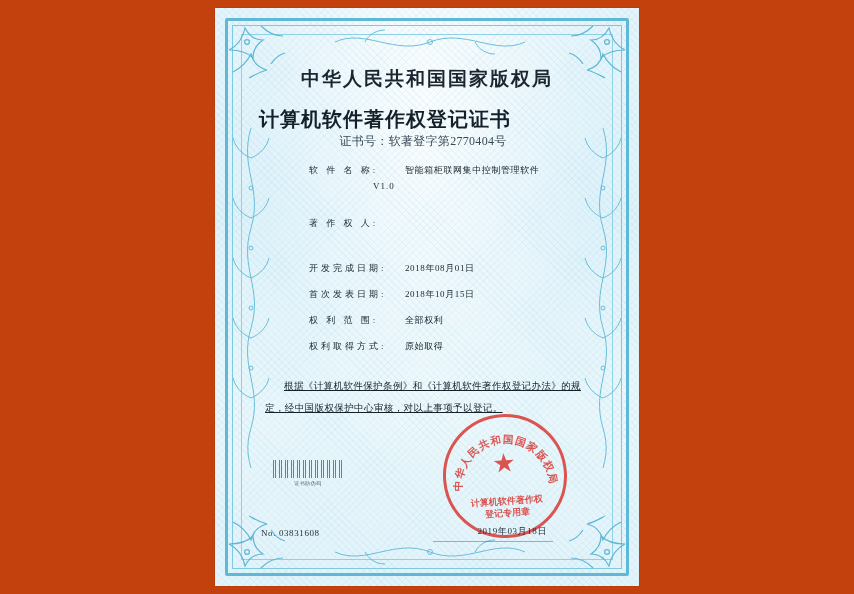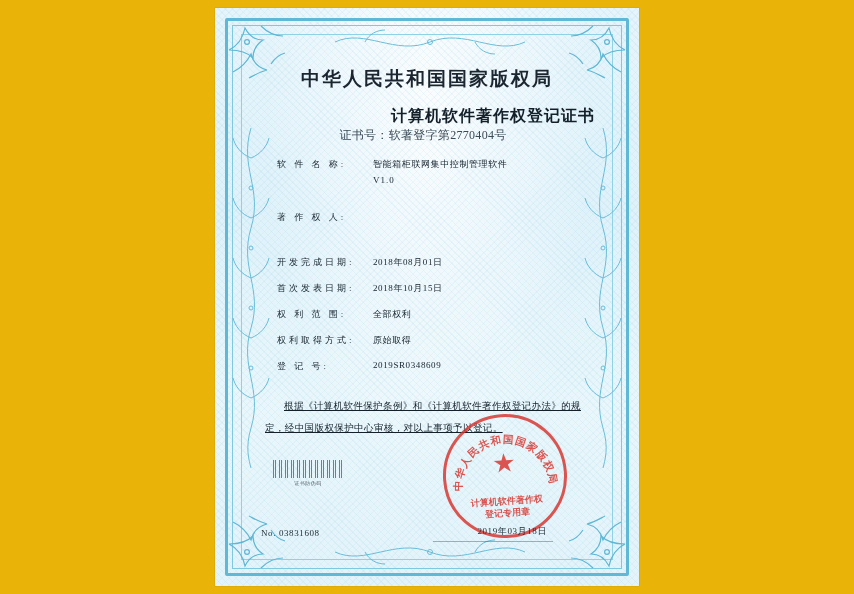--- a/index.html
+++ b/index.html
@@ -2,21 +2,21 @@
 <html><head>
 <meta charset="utf-8">
 <style>
   html,body{margin:0;padding:0;}
   body{
     width:854px;height:594px;background:#ffffff;
     font-family:"Liberation Serif", serif;
     overflow:hidden;
   }
   .page{
-    position:relative;width:854px;height:594px;background:#eab308;
+    position:relative;width:854px;height:594px;background:#c2410c;
   }
   
   .cert{
     position:absolute;left:215px;top:8px;width:424px;height:578px;
     background:#e8f6fb;
     background-image:
       radial-gradient(ellipse at 50% 18%, rgba(255,255,255,.85) 0%, rgba(255,255,255,0) 55%),
       linear-gradient(180deg,#e6f5fb 0%,#dff2fa 35%,#e9f7fb 70%,#e2f3fa 100%);
     box-shadow:0 0 1px rgba(0,0,0,.25);
     overflow:hidden;
@@ -60,29 +60,29 @@
   .v-top{left:120px;top:14px;width:190px;height:40px;}
   .v-bot{left:120px;bottom:14px;width:190px;height:40px;transform:scaleY(-1);}
 
   
   .content{position:absolute;left:44px;top:46px;right:44px;bottom:40px;}
   .title1{
     text-align:center;font-size:19px;letter-spacing:2px;color:#1b2630;
     font-weight:700;margin-top:12px;
   }
   .title2{
-    text-align:right;font-size:16px;letter-spacing:1px;color:#13202a;
+    text-align:left;font-size:20px;letter-spacing:1px;color:#13202a;
     font-weight:700;margin-top:14px;
   }
   .certno{
     text-align:center;font-size:12px;color:#3a4a55;padding-right:8px;
     letter-spacing:.3px;
   }
   .fields{margin-top:14px;padding-left:18px;}
-  .row{display:flex;align-items:flex-start;margin-bottom:0;font-size:9px;color:#17242e;}
+  .row{display:flex;align-items:flex-start;margin-bottom:0;font-size:9px;color:#17242e;margin-left:32px;}
   .row .lab{width:96px;flex:0 0 96px;letter-spacing:3px;color:#17242e;}
   .row .val{flex:1;letter-spacing:.6px;color:#17242e;}
   .block-a{margin-top:6px;}
   .block-a .row{margin-bottom:4px;}
   .sub{padding-left:96px;font-size:9px;color:#17242e;margin-top:2px;letter-spacing:1px;}
   .gap-1{height:26px;}
   .gap-2{height:28px;}
   .block-b .row{margin-bottom:13px;}
   .para{
     margin-top:22px;font-size:9.5px;line-height:22px;color:#14212b;
@@ -265,24 +265,20 @@
             <div class="val">2018年10月15日</div>
           </div>
           <div class="row">
             <div class="lab">权 利 范 围:</div>
             <div class="val">全部权利</div>
           </div>
           <div class="row">
             <div class="lab">权利取得方式:</div>
             <div class="val">原始取得</div>
           </div>
-          <div class="row">
-            <div class="lab">登 记 号:</div>
-            <div class="val">2019SR0348609</div>
-          </div>
         </div>
 
       </div>
 
       <div class="para">根据《计算机软件保护条例》和《计算机软件著作权登记办法》的规定，经中国版权保护中心审核，对以上事项予以登记。</div>
     </div>
 
     <div class="barcode"></div>
     <div class="barcode-label">证书防伪码</div>
 

